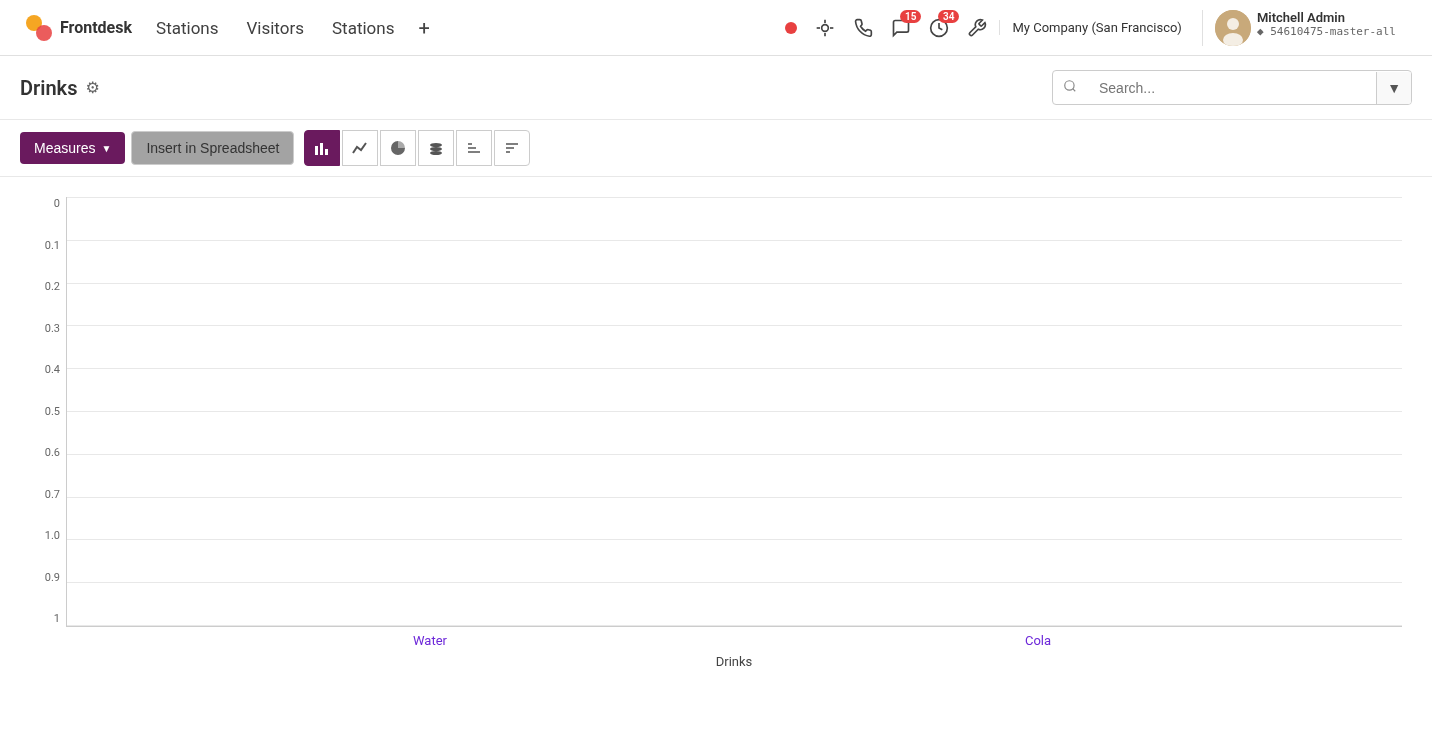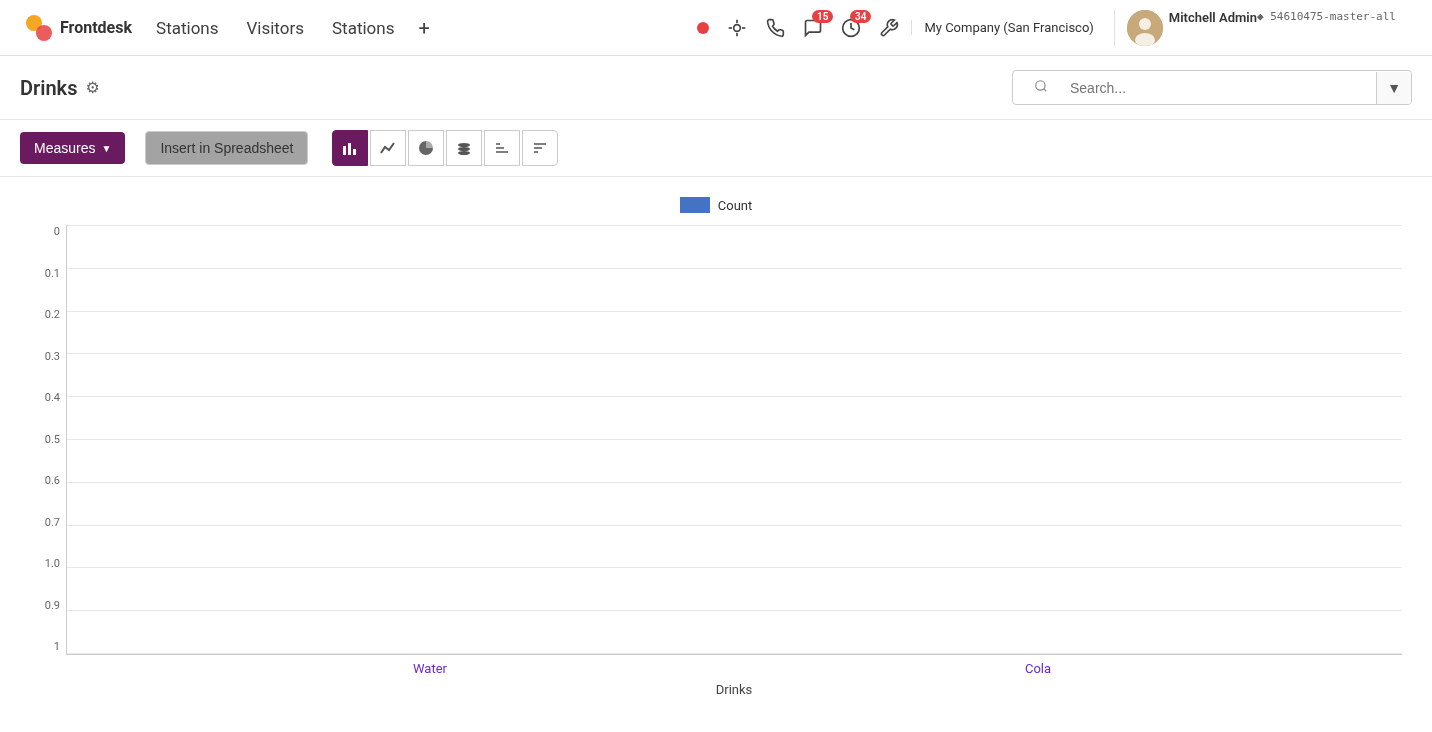--- a/index.html
+++ b/index.html
@@ -44,53 +44,53 @@
     }
     .company-section {
       display: flex; align-items: flex-start; gap: 6px;
       padding: 0 12px; border-left: 1px solid #e0e0e0; margin-left: 4px;
       font-size: 13px; color: #333;
     }
     .user-avatar {
       width: 36px; height: 36px; border-radius: 50%; overflow: hidden;
       background: #c8a97a; display: flex; align-items: center; justify-content: center;
     }
-    .user-info { display: flex; flex-direction: row; }
+    .user-info { display: flex; flex-direction: column; }
     .user-name { font-weight: 600; font-size: 13px; }
     .user-id { font-family: monospace; font-size: 11px; color: #666; }
 
     
     .page-header {
       display: flex; align-items: center; justify-content: space-between;
       padding: 14px 20px; border-bottom: 1px solid #e8e8e8;
     }
     .page-title-row { display: flex; align-items: center; gap: 8px; }
     .page-title { font-size: 20px; font-weight: 600; }
     .gear-icon { font-size: 16px; color: #666; cursor: pointer; }
     .search-bar {
       display: flex; align-items: center;
       border: 1px solid #ccc; border-radius: 4px;
-      overflow: hidden; width: 400px; padding-left: 11px;
+      overflow: hidden; width: 360px;
     }
     .search-bar input {
       border: none; outline: none; padding: 8px 12px;
       font-size: 14px; flex: 1; background: #fff;
     }
     .search-icon-wrap {
       padding: 8px 10px; color: #888;
     }
     .search-dropdown-btn {
       padding: 8px 10px; border-left: 1px solid #ccc;
       cursor: pointer; background: #f9f9f9; color: #555;
     }
 
     
     .toolbar {
       display: flex; align-items: center; padding: 10px 20px;
-      gap: 20px; border-bottom: 1px solid #e8e8e8;
+      gap: 6px; border-bottom: 1px solid #e8e8e8;
     }
     .btn-measures {
       background: #6a1a5e; color: #fff; border: none;
       padding: 8px 14px; border-radius: 4px; cursor: pointer;
       font-size: 14px; display: flex; align-items: center; gap: 6px;
     }
     .btn-measures .arrow { font-size: 10px; }
     .btn-insert {
       background: #a3a3a3; color: #333; border: 1px solid #ccc;
       padding: 8px 14px; border-radius: 4px; cursor: pointer; font-size: 14px;
@@ -308,24 +308,20 @@
       <svg width="16" height="16" viewBox="0 0 16 16" fill="none" stroke="currentColor" stroke-width="1.5">
           <line x1="2" y1="4" x2="14" y2="4"></line>
           <line x1="2" y1="8" x2="10" y2="8"></line>
           <line x1="2" y1="12" x2="6" y2="12"></line>
         </svg>
     </button>
   </div>
 </div>
 
 <div class="chart-container">
-  <div class="chart-legend">
-    <div class="legend-box"></div>
-    <span class="legend-label">Count</span>
-  </div>
 
   <div class="chart-wrap">
     <div class="y-axis">
       <span>1</span>
       <span>0.9</span>
       <span>1.0</span>
       <span>0.7</span>
       <span>0.6</span>
       <span>0.5</span>
       <span>0.4</span>

